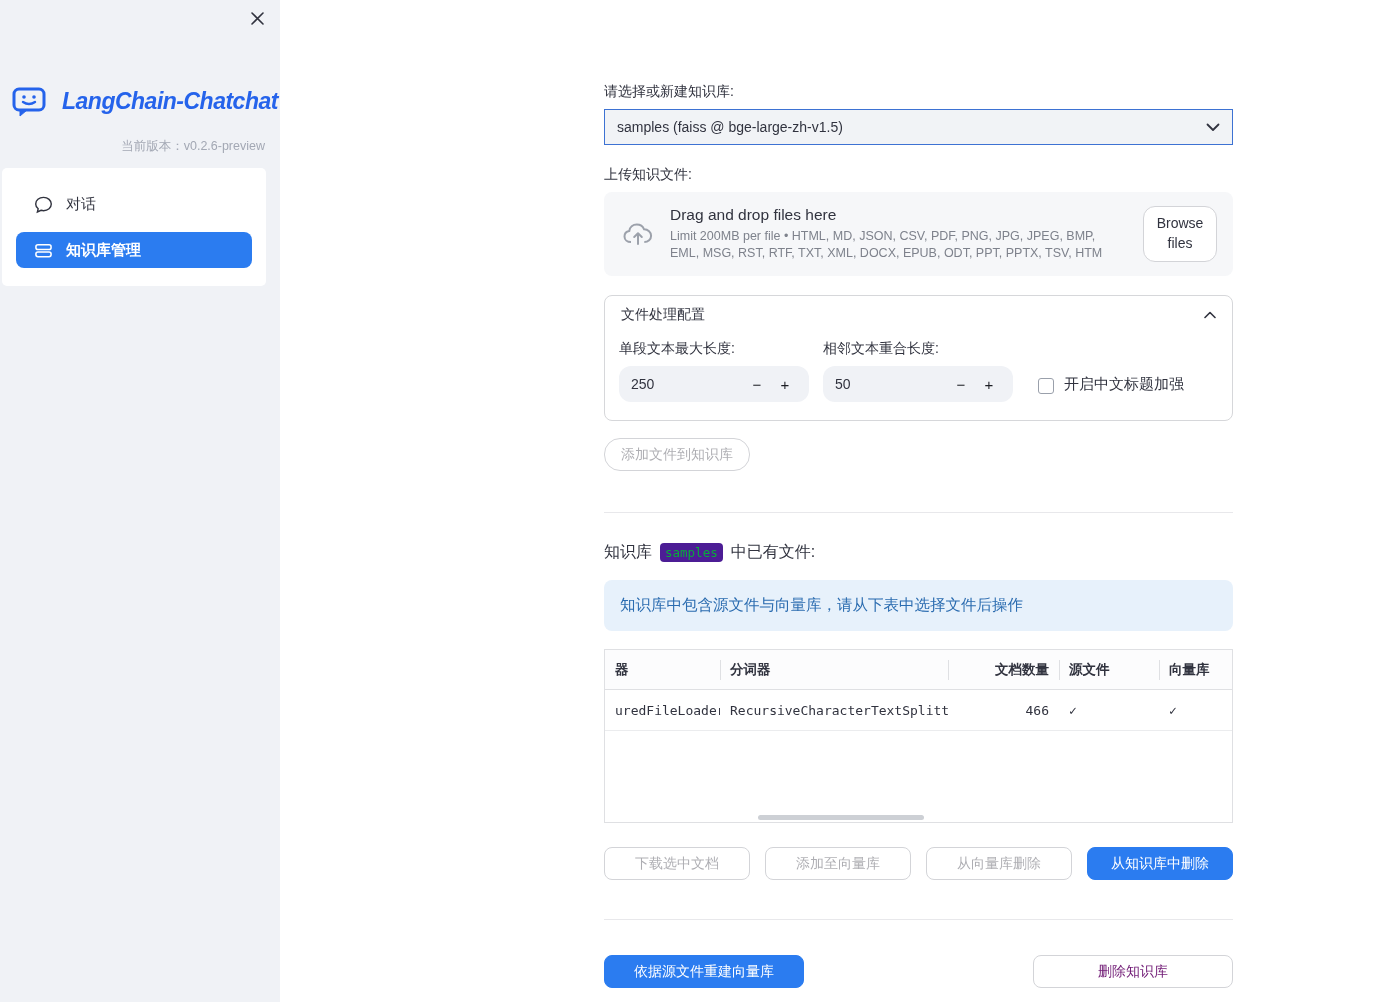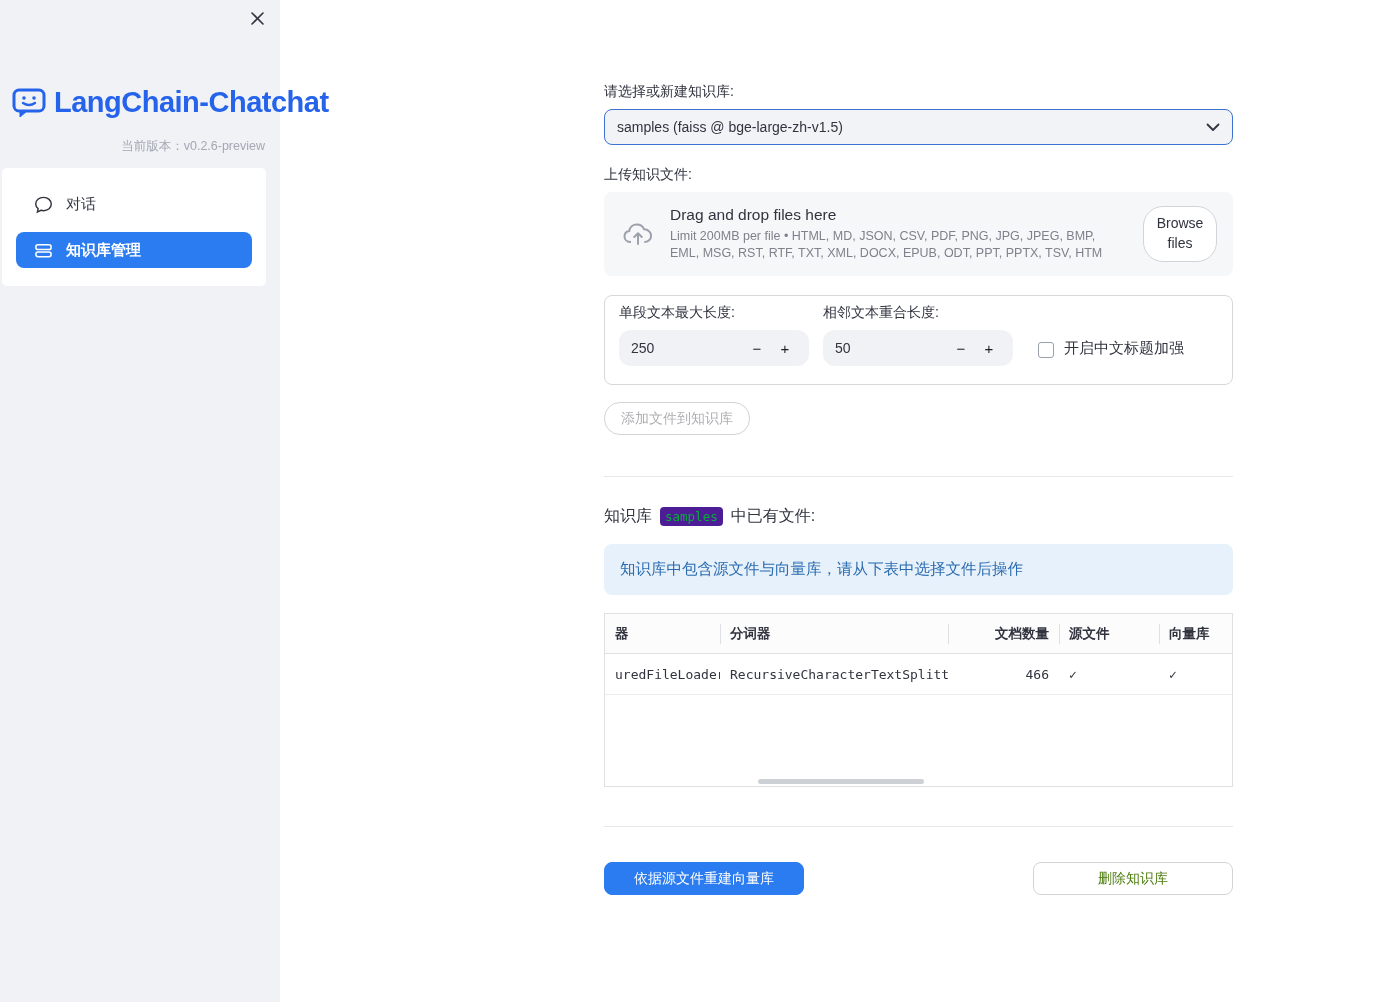--- a/index.html
+++ b/index.html
@@ -18,22 +18,22 @@
   .close-btn {
     position: absolute; top: 8px; right: 13px; width: 20px; height: 20px;
     display: flex; align-items: center; justify-content: center; cursor: pointer;
     color: #31333f; font-size: 15px;
   }
   .logo-row {
     position: absolute; top: 86px; left: 12px;
     display: flex; align-items: center; gap: 8px;
   }
   .logo-text {
-    font-size: 29px; font-weight: bold; 
-    color: #2563eb; letter-spacing: -0.5px; white-space: nowrap;
+    font-size: 23px; font-weight: bold; font-style: italic;
+    color: #2563eb; letter-spacing: -0.5px; white-space: nowrap; margin-left: 8px;
   }
   .version-row {
     position: absolute; top: 138px; right: 15px;
     font-size: 12.5px; color: #a3a8b4;
   }
   .menu-card {
     position: absolute; top: 168px; left: 2px; width: 264px;
     background: #ffffff; border-radius: 5px;
     padding: 19px 14px 18px 14px;
   }
@@ -48,37 +48,37 @@
   }
   .menu-item .mi-icon { display: flex; align-items: center; }
   
   .main-col {
     position: absolute; left: 604px; top: 0; width: 629px;
   }
   .field-label { font-size: 14px; color: #31333f; }
   .lbl-kb { margin-top: 83px; }
   .selectbox {
     margin-top: 8px; height: 36px; background: #f1f3f6;
-    border: 1px solid #3d72d3; border-radius: 8px;
+    border: 1px solid #3d72d3; border-radius: 0;
     display: flex; align-items: center; padding: 0 12px;
     font-size: 14px; color: #31333f; cursor: pointer;
   }
   .selectbox .sel-value { flex: 1; }
   .lbl-upload { margin-top: 21px; }
   .dropzone {
     margin-top: 8px; height: 84px; background: #f6f7f9; border-radius: 8px;
     display: flex; align-items: center; padding: 0 16px 0 18px; gap: 16px;
     cursor: pointer;
   }
   .dz-texts { flex: 1; }
   .dz-title { font-size: 15.5px; color: #31333f; margin-bottom: 4px; }
   .dz-limit { font-size: 12.5px; color: #7e828c; line-height: 1.35; padding-right: 6px; }
   .browse-btn {
     width: 74px; min-height: 52px; background: #ffffff;
-    border: 1px solid #d3d4d8; border-radius: 20px;
+    border: 1px solid #d3d4d8; border-radius: 12px;
     font-size: 14px; color: #31333f; text-align: center;
     padding: 7px 8px; line-height: 1.4; cursor: pointer;
     font-family: "Liberation Sans", sans-serif;
   }
   .expander {
     margin-top: 19px; border: 1px solid #d6d7da; border-radius: 8px;
   }
   .exp-header {
     display: flex; align-items: center; justify-content: space-between;
     padding: 10px 16px 8px 16px; font-size: 14px; cursor: pointer;
@@ -97,21 +97,21 @@
   .stepper { width: 28px; text-align: center; font-size: 15px; color: #1b1d23; cursor: pointer; user-select: none; }
   .chk-wrap { display: flex; align-items: flex-end; gap: 10px; margin-left: 25px; cursor: pointer; }
   .chk-box {
     width: 16px; height: 16px; border: 1px solid #9aa0ab; border-radius: 3px;
     background: #ffffff;
   }
   .chk-label { font-size: 15px; color: #31333f; }
   .btn {
     display: inline-flex; align-items: center; justify-content: center;
     height: 33px; padding: 0 16px; border-radius: 8px; font-size: 14px;
-    border: 1px solid #d3d4d8; background: #ffffff; color: #4d7c0f;
+    border: 1px solid #d3d4d8; background: #ffffff; color: #701a75;
     cursor: pointer; font-family: "Liberation Sans", sans-serif; white-space: nowrap;
   }
   .btn.disabled { color: rgba(49,51,63,0.4); cursor: default; }
   .btn.primary { background: #2b7cf0; border-color: #2b7cf0; color: #ffffff; }
   .add-files-btn { margin-top: 17px; border-radius: 16px; }
   .divider { border: none; border-top: 1px solid #e8e8eb; margin: 0; }
   .div1 { margin-top: 41px; }
   .kb-line { margin-top: 29px; font-size: 16px; display: flex; align-items: center; gap: 8px; }
   .code-chip {
     font-family: "DejaVu Sans Mono", "Liberation Mono", monospace;
@@ -231,20 +231,28 @@
       </svg>
     </span>
     <div class="dz-texts">
       <div class="dz-title">Drag and drop files here</div>
       <div class="dz-limit">Limit 200MB per file • HTML, MD, JSON, CSV, PDF, PNG, JPG, JPEG, BMP, EML, MSG, RST, RTF, TXT, XML, DOCX, EPUB, ODT, PPT, PPTX, TSV, HTM</div>
     </div>
     <button class="browse-btn">Browse files</button>
   </div>
 
   <div class="expander">
+    <div class="exp-header">
+      <span>文件处理配置</span>
+      <span>
+        <svg width="12" height="8" viewBox="0 0 12 8">
+            <path d="M1 6.5 L6 1.5 L11 6.5" fill="none" stroke="#31333f" stroke-width="1.6" stroke-linecap="round" stroke-linejoin="round"></path>
+          </svg>
+      </span>
+    </div>
     <div class="exp-body">
       <div class="exp-labels">
         <span class="field-label">单段文本最大长度:</span>
         <span class="field-label">相邻文本重合长度:</span>
       </div>
       <div class="num-row">
         <div class="num-input">
           <span class="num-value">250</span>
           <span class="stepper">−</span>
           <span class="stepper">+</span>
@@ -287,20 +295,26 @@
     <div class="df-grid df-row">
       <div class="df-cell">uredFileLoader</div>
       <div class="df-cell">RecursiveCharacterTextSplitter</div>
       <div class="df-cell num">466</div>
       <div class="df-cell">✓</div>
       <div class="df-cell">✓</div>
     </div>
     <div class="hscroll-thumb"></div>
   </div>
 
+  <div class="action-row">
+    <button class="btn disabled">下载选中文档</button>
+    <button class="btn disabled">添加至向量库</button>
+    <button class="btn disabled">从向量库删除</button>
+    <button class="btn primary">从知识库中删除</button>
+  </div>
 
   <hr class="divider div2">
 
   <div class="bottom-row">
     <button class="btn primary">依据源文件重建向量库</button>
     <button class="btn">删除知识库</button>
   </div>
 
 </div>
 

